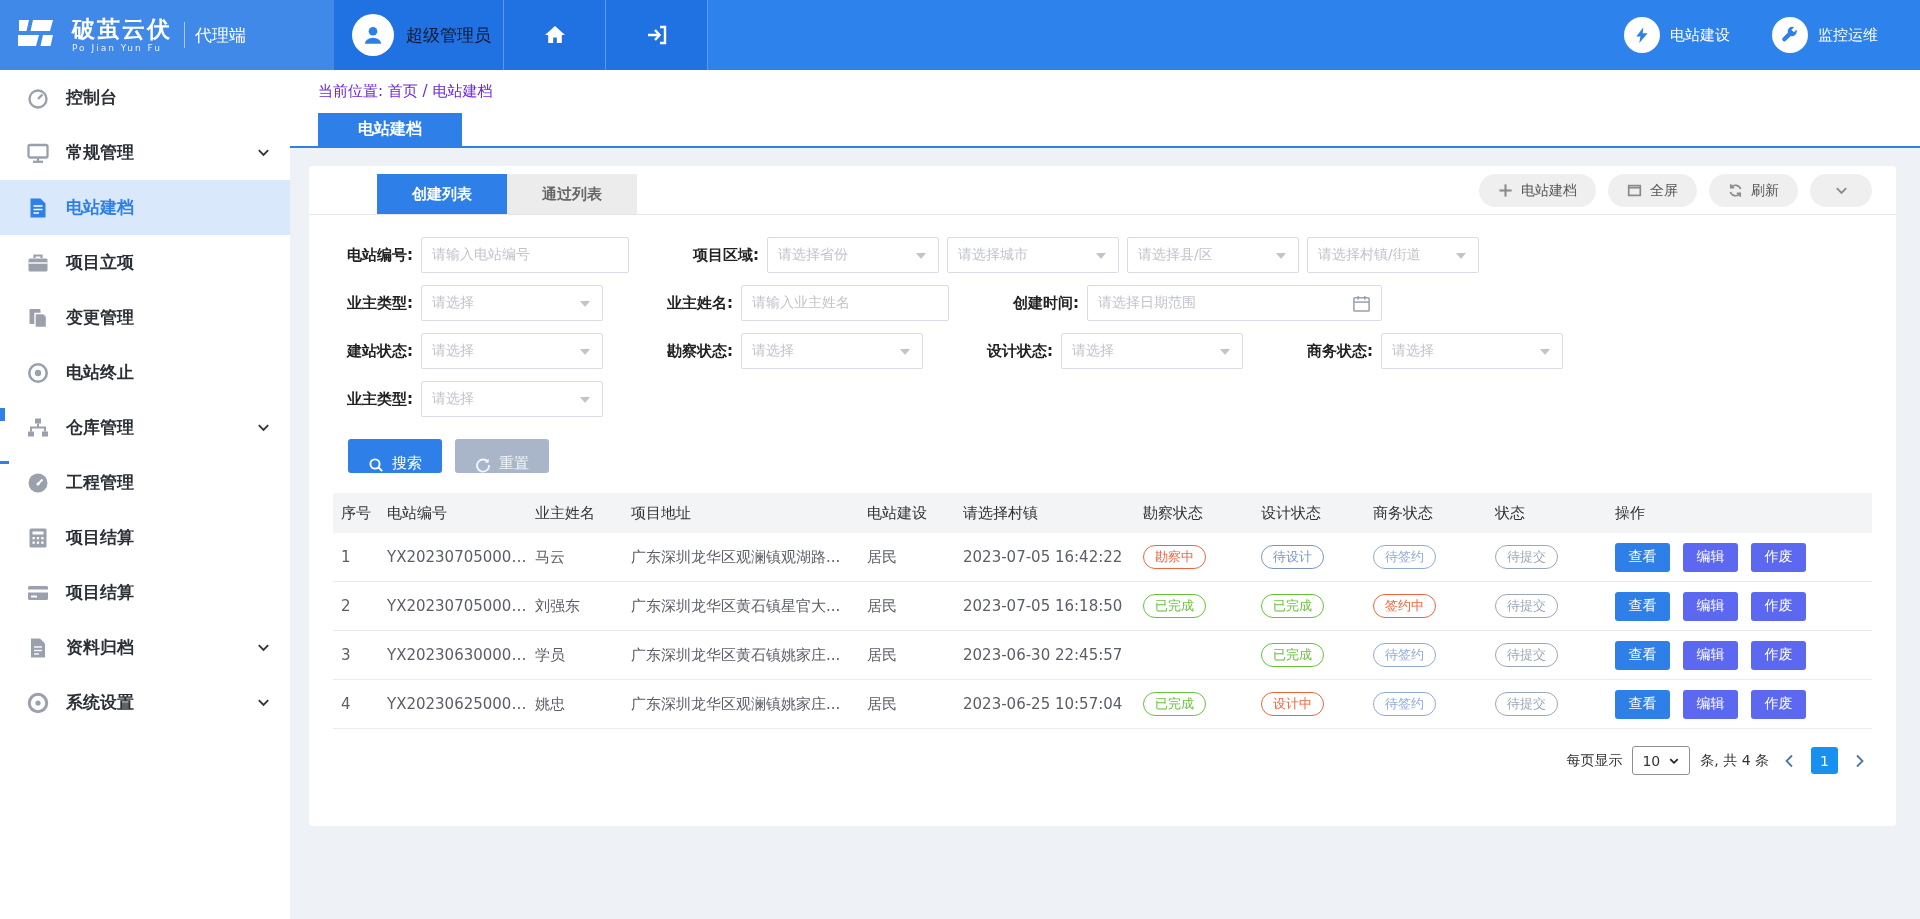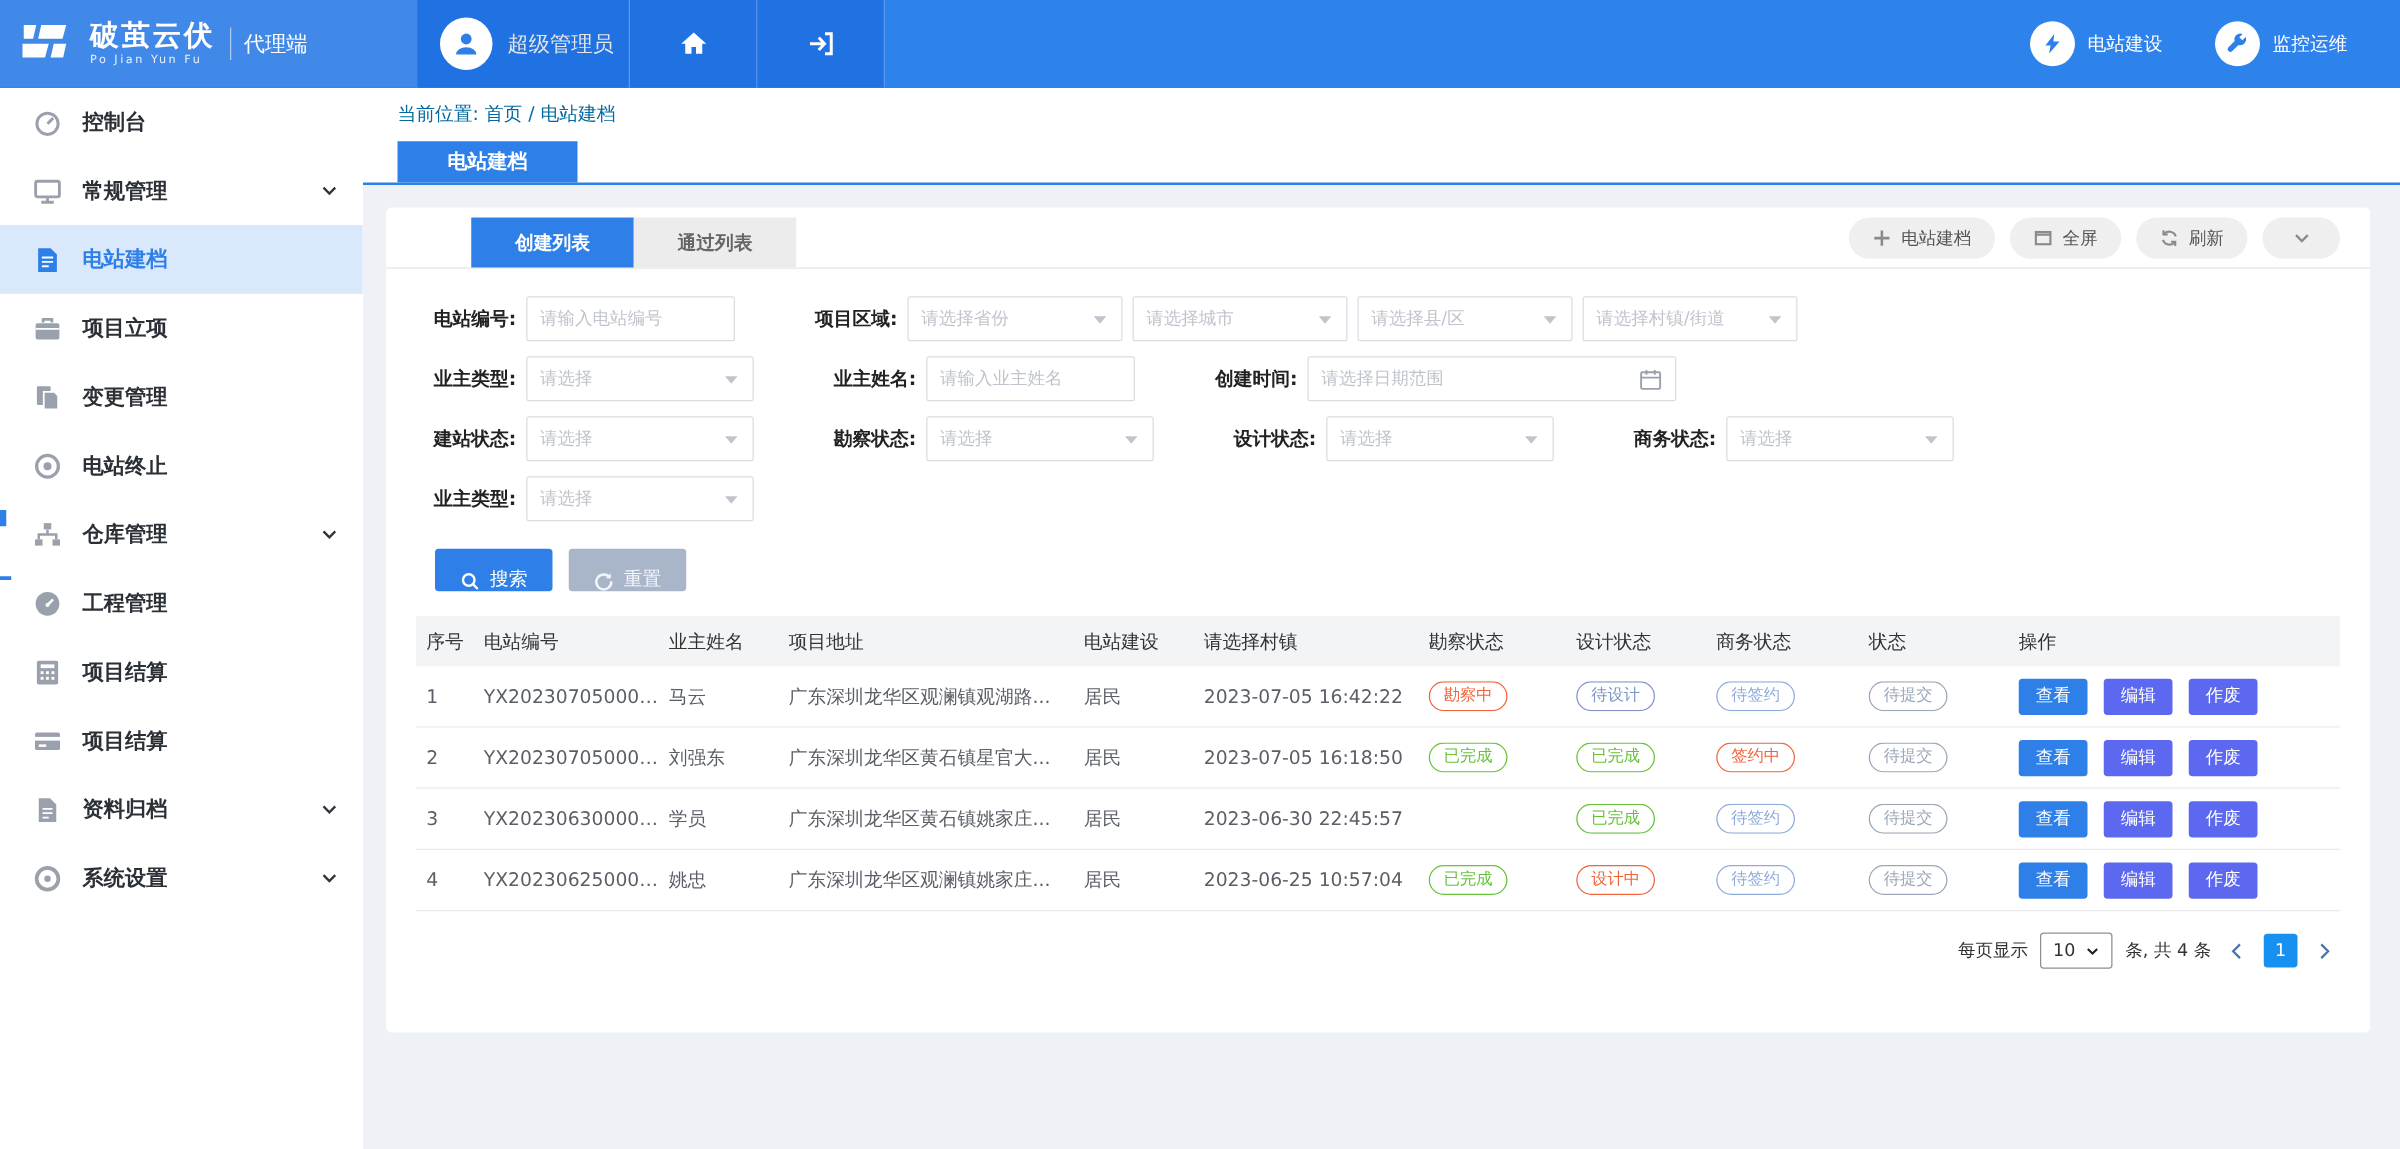--- a/index.html
+++ b/index.html
@@ -11,21 +11,21 @@
     background:#2e82ec; display:flex; align-items:stretch; z-index:10; }
   .brand { width:334px; background:#4189e8; display:flex; align-items:center; padding-left:16px; }
   .brand-mark { width:46px; height:36px; margin-right:10px; flex:0 0 auto; }
   .brand-name { color:#fff; font-size:23px; font-weight:bold; letter-spacing:2px; line-height:1.1; }
   .brand-sub  { color:#e8f1ff; font-size:9px; letter-spacing:2px; }
   .brand-divider { width:1px; height:26px; background:rgba(255,255,255,.55); margin:0 10px 0 12px; }
   .brand-edition { color:#fff; font-size:17px; }
   .tb-seg { background:#2071e2; display:flex; align-items:center; justify-content:center;
     border-right:1px solid rgba(255,255,255,.28); cursor:pointer; }
   .user-seg { width:170px; justify-content:flex-start; padding-left:18px; gap:12px;
-    color:#e5e5e5; font-size:17px; }
+    color:#0f172a; font-size:17px; }
   .avatar { width:42px; height:42px; border-radius:50%; background:#fff;
     display:flex; align-items:center; justify-content:center; }
   .icon-seg { width:102px; }
   .tb-spacer { flex:1; }
   .tb-quick { display:flex; align-items:center; gap:10px; color:#fff; font-size:15px;
     margin-right:42px; cursor:pointer; }
   .q-circle { width:36px; height:36px; border-radius:50%; background:#fff;
     display:flex; align-items:center; justify-content:center; }
 
   
@@ -38,21 +38,21 @@
   .side-item.active { background:#d9e8fb; color:#2e80e8; }
   .side-item.active .s-icon { color:#2e80e8; }
   .edge-mark { position:absolute; left:0; background:#2e80e8; display:block; }
   .edge-mark.m1 { top:338px; width:5px; height:13px; }
   .edge-mark.m2 { top:391px; width:9px; height:3px; }
 
   
   .content { margin-left:290px; padding-top:70px; }
   .crumb-strip { position:relative; background:#fff; height:78px;
     border-bottom:2px solid #2e80e8; }
-  .crumb { position:absolute; top:12px; left:28px; font-size:15px; color:#0369a1; }
+  .crumb { position:absolute; top:12px; left:28px; font-size:15px; color:#6d28d9; }
   .page-tab { position:absolute; bottom:0; left:28px; width:144px; height:33px;
     background:#2e80e8; color:#fff; font-size:16px; font-weight:600;
     display:flex; align-items:center; justify-content:center; cursor:pointer; }
   .content-body { padding:18px 24px 0 19px; }
   .card { background:#fff; border-radius:4px; padding-bottom:30px; min-height:660px; }
 
   .card-head { display:flex; justify-content:space-between; align-items:flex-end;
     padding:8px 24px 0 24px; border-bottom:1px solid #e6e6e6; }
   .tabs { display:flex;margin-left:44px; }
   .tab { width:130px; height:40px; display:flex; align-items:center; justify-content:center;
@@ -68,21 +68,21 @@
   
   .filters { padding:22px 24px 0 24px; }
   .f-row { display:flex; margin-bottom:12px; }
   .field { display:flex; align-items:center; margin-right:50px; }
   .field:last-child { margin-right:0; }
   .lbl { min-width:80px; text-align:right; margin-right:8px;
     font-size:15px; font-weight:600; color:#222; white-space:nowrap; }
   .ctl { position:relative; height:36px; border:1px solid #d9dde3; border-radius:2px;
     background:#fff; display:flex; align-items:center; padding:0 10px; }
   .ctl .ph { font-size:14px; color:#c0c4cc; white-space:nowrap; overflow:hidden; }
-  .ctl.w-text { width:167px; }
+  .ctl.w-text { width:208px; }
   .ctl.w-sel  { width:182px; }
   .ctl.w-region { width:172px; }
   .ctl.w-date { width:295px; }
   .sel-arrow { position:absolute; right:12px; top:15px; width:0; height:0;
     border-left:5px solid transparent; border-right:5px solid transparent;
     border-top:6px solid #c0c4cc; }
   .cal-icon { position:absolute; right:10px; top:8px; width:19px; height:19px; color:#9aa1ac; }
   .sel-group { display:flex; gap:8px; }
 
   .btn-row { padding:10px 0 0 39px; display:flex; gap:13px; }

